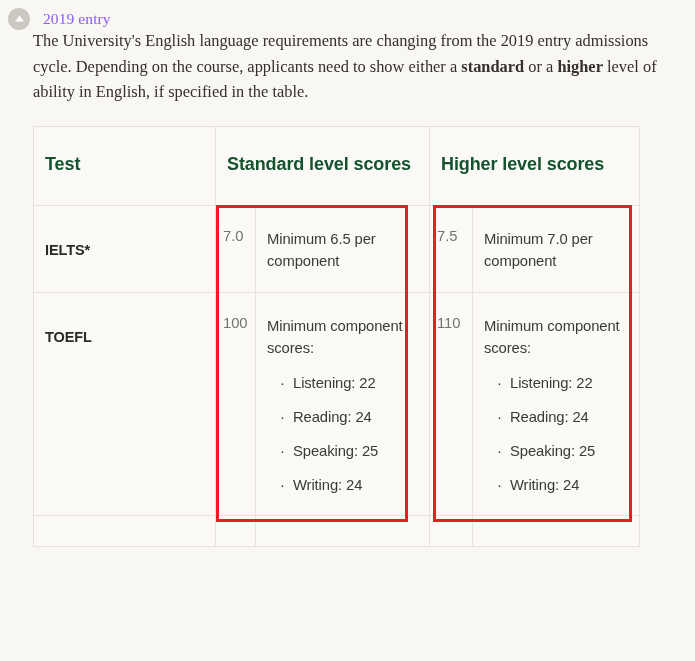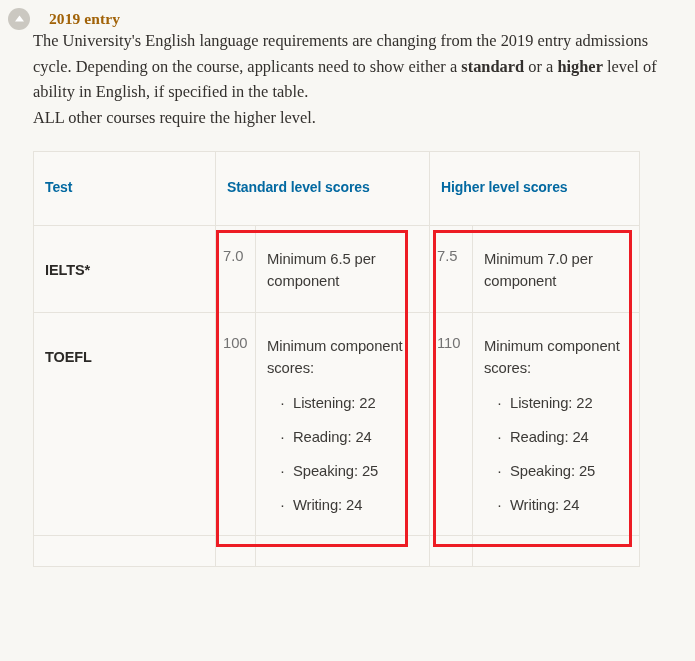--- a/index.html
+++ b/index.html
@@ -30,24 +30,24 @@
     border-radius: 50%;
     background: #cbc8c1;
     display: inline-flex;
     align-items: center;
     justify-content: center;
     flex: 0 0 auto;
   }
   .collapse-icon svg { display: block; }
   .accordion-title {
     font-family: "Liberation Serif", serif;
-    font-weight: bold;
+    font-weight: normal;
     font-size: 15.5px;
-    color: #a16207;
-    margin-left: 19px;
+    color: #8b5cf6;
+    margin-left: 13px;
     letter-spacing: 0.1px;
   }
 
   
   .content {
     padding-left: 33px;
     padding-right: 24px;
   }
   p.para {
     font-family: "Liberation Serif", serif;
@@ -77,22 +77,22 @@
     background: #faf9f6;
   }
   table.scores td, table.scores th {
     border: 1px solid #e6e3dc;
     vertical-align: top;
     background: #faf9f6;
   }
   table.scores th {
     text-align: left;
     font-weight: bold;
-    font-size: 14px;
-    color: #0369a1;
+    font-size: 18px;
+    color: #14532d;
     padding: 27px 10px 30px 11px;
     letter-spacing: -0.1px;
   }
   .col-test   { width: 182px; }
   .col-snum   { width: 40px;  }
   .col-stext  { width: 174px; }
   .col-hnum   { width: 43px;  }
   .col-htext  { width: 167px; }
 
   td.test-name {
@@ -154,21 +154,20 @@
     </svg>
   </span>
   <span class="accordion-title">2019 entry</span>
 </div>
 
 <div class="content">
 
   <p class="para para-1"><span>The University's English language requirements are changing from the 2019 entry admissions cycle. Depending on the course, applicants need to show either a </span><b>standard</b><span> or a </span><b>higher</b><span> level of ability in English, if specified in the table.</span></p>
 
 
-  <p class="para para-3">ALL other courses require the higher level.</p>
 </div>
 
 <div class="table-wrap">
   <table class="scores">
     <colgroup>
       <col class="col-test">
         <col class="col-snum">
         <col class="col-stext">
       <col class="col-hnum">
         <col class="col-htext">

